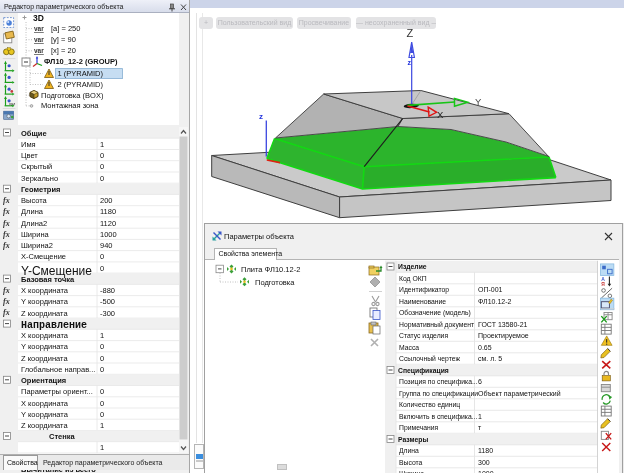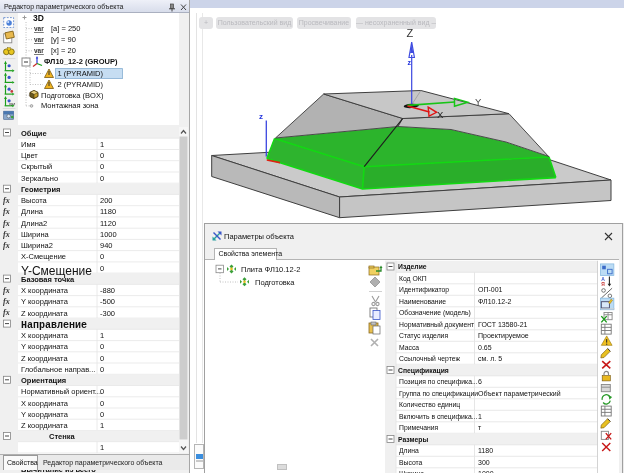--- a/index.html
+++ b/index.html
@@ -283,21 +283,21 @@
 <div class="txt" style="left:21px;top:319.8px;font-size:10px;font-weight:bold;color:#111;font-family:Liberation Mono, monospace;">Направление</div>
 <div class="txt" style="left:21px;top:331.0px;font-size:7.5px;font-weight:normal;color:#111;">X координата</div>
 <div class="txt" style="left:100px;top:331.0px;font-size:7.5px;color:#111;">1</div>
 <div class="txt" style="left:21px;top:342.3px;font-size:7.5px;font-weight:normal;color:#111;">Y координата</div>
 <div class="txt" style="left:100px;top:342.3px;font-size:7.5px;color:#111;">0</div>
 <div class="txt" style="left:21px;top:353.5px;font-size:7.5px;font-weight:normal;color:#111;">Z координата</div>
 <div class="txt" style="left:100px;top:353.5px;font-size:7.5px;color:#111;">0</div>
 <div class="txt" style="left:21px;top:364.7px;font-size:7.5px;font-weight:normal;color:#111;">Глобальное направ...</div>
 <div class="txt" style="left:100px;top:364.7px;font-size:7.5px;color:#111;">0</div>
 <div class="txt" style="left:21px;top:376.0px;font-size:7.5px;font-weight:bold;color:#111;">Ориентация</div>
-<div class="txt" style="left:21px;top:387.2px;font-size:7.5px;font-weight:normal;color:#111;">Нормативный ориент...</div>
+<div class="txt" style="left:21px;top:387.2px;font-size:7.5px;font-weight:normal;color:#111;">Параметры ориент...</div>
 <div class="txt" style="left:100px;top:387.2px;font-size:7.5px;color:#111;">0</div>
 <div class="txt" style="left:21px;top:398.5px;font-size:7.5px;font-weight:normal;color:#111;">X координата</div>
 <div class="txt" style="left:100px;top:398.5px;font-size:7.5px;color:#111;">0</div>
 <div class="txt" style="left:21px;top:409.7px;font-size:7.5px;font-weight:normal;color:#111;">Y координата</div>
 <div class="txt" style="left:100px;top:409.7px;font-size:7.5px;color:#111;">0</div>
 <div class="txt" style="left:21px;top:420.9px;font-size:7.5px;font-weight:normal;color:#111;">Z координата</div>
 <div class="txt" style="left:100px;top:420.9px;font-size:7.5px;color:#111;">1</div>
 <div class="txt" style="left:21px;top:432.2px;font-size:7.5px;font-weight:bold;color:#111;margin-left:28px;">Стенка</div>
 <div class="txt" style="left:21px;top:465px;font-size:7.5px;font-weight:bold;color:#111;">Вычитание из всего</div>
 <div class="txt" style="left:100px;top:443.4px;font-size:7.5px;color:#111;">1</div>

